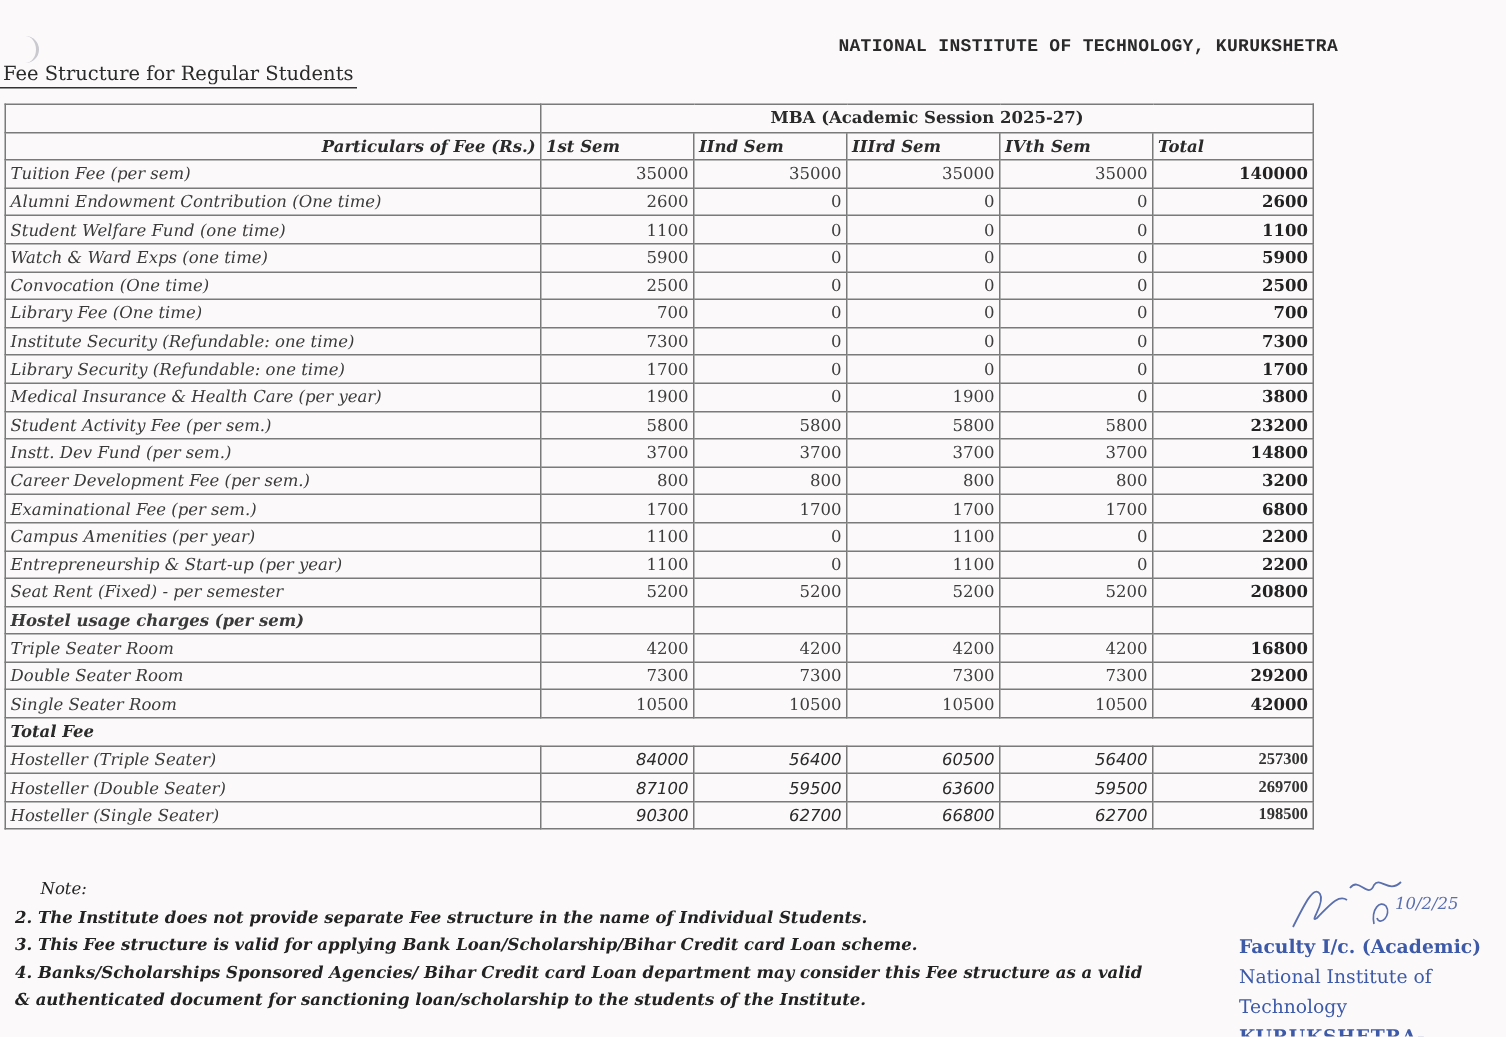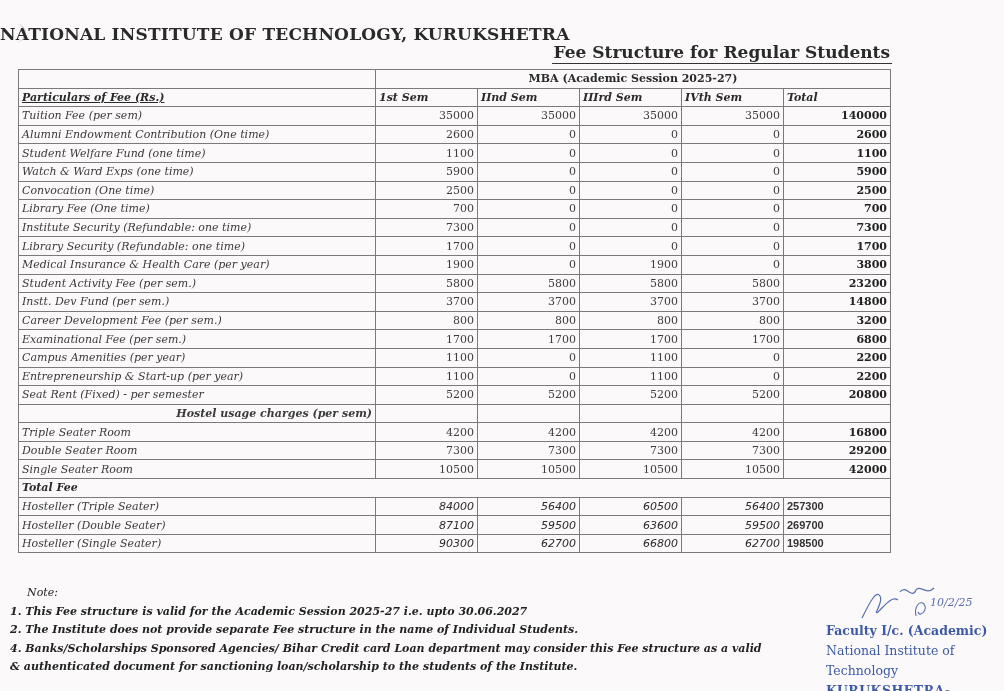--- a/index.html
+++ b/index.html
@@ -10,49 +10,49 @@
       color: #2a2a2a;
       position: relative;
     }
     .punch {
       position: absolute; left: 14px; top: 24px;
       width: 10px; height: 18px;
       border-right: 2px solid #c9c9cf; border-radius: 0 10px 10px 0;
     }
     .head1 {
       position: absolute; left: 0; top: 24px; width: 892px;
-      text-align: left; font-weight: bold; font-size: 17px; letter-spacing: 0.2px;
+      text-align: right; font-weight: bold; font-size: 12px; letter-spacing: 0.2px; font-family: Liberation Mono, monospace;
     }
     .head2 {
       position: absolute; left: 0; top: 42px; width: 892px;
-      text-align: right; font-weight: bold; font-size: 17px;
+      text-align: left; font-weight: normal; font-size: 13px;
     }
     .head2 span { border-bottom: 1px solid #333; padding: 0 2px 1px; }
 
     table.fee {
-      position: absolute; left: 18px; top: 69px;
+      position: absolute; left: 3px; top: 69px;
       border-collapse: collapse;
       border: 1.5px solid #555;
       font-size: 11px;
     }
     table.fee td {
       border: 1px solid #7a7a7a;
       height: 17.6px; padding: 0 3px; line-height: 17px;
       white-space: nowrap;
     }
     td.part { width: 350px; font-style: italic; color: #3a3a3a; margin-top: 37px; }
     td.num { width: 95px; text-align: right; color: #3d3d3d; }
     td.tot { width: 100px; text-align: right; font-weight: bold; color: #222; }
     td.hdr { font-weight: bold; font-style: italic; text-align: left; }
-    td.hdr-left { font-weight: bold; font-style: italic; text-align: left; text-decoration: underline; }
+    td.hdr-left { font-weight: bold; font-style: italic; text-align: right; }
     td.prog { text-align: center; font-weight: bold; }
-    td.section { font-weight: bold; font-style: italic; text-align: right; }
+    td.section { font-weight: bold; font-style: italic; }
     td.totfee-label { text-align: left; font-weight: bold; font-style: italic; padding-right: 500px; }
     td.grand { text-align: right; font-weight: normal; font-style: italic; font-family: "DejaVu Sans", sans-serif; font-size: 11px; }
-    td.grand-tot { text-align: left; font-weight: bold; font-family: Liberation Sans, sans-serif; font-size: 11px; color: #333; }
+    td.grand-tot { text-align: right; font-weight: bold; font-family: Liberation Serif, serif; font-size: 11px; color: #333; }
 
     .notes {
       position: absolute; left: 10px; top: 584px;
       font-family: "DejaVu Serif", serif; font-style: italic; font-size: 11px;
       line-height: 18.5px; color: #222;
     }
     .notes .note-title { font-weight: normal; margin-left: 17px; }
     .notes .line { font-weight: bold; font-style: italic; }
 
     .sig-scrawl {
@@ -272,22 +272,22 @@
         <td class="grand">62700</td>
         <td class="grand">66800</td>
         <td class="grand">62700</td>
         <td class="grand-tot">198500</td>
       </tr>
     </tbody>
 </table>
 
 <div class="notes">
   <div class="note-title">Note:</div>
-  <div class="line">1. This Fee structure is valid for the Academic Session 2025-27 i.e. upto 30.06.2027</div>
   <div class="line">2. The Institute does not provide separate Fee structure in the name of Individual Students.</div>
+  <div class="line">3. This Fee structure is valid for applying Bank Loan/Scholarship/Bihar Credit card Loan scheme.</div>
   <div class="line">4. Banks/Scholarships Sponsored Agencies/ Bihar Credit card Loan department may consider this Fee structure as a valid</div>
   <div class="line">&amp; authenticated document for sanctioning loan/scholarship to the students of the Institute.</div>
 </div>
 
 <svg class="sig-scrawl" viewBox="0 0 120 40">
   <path d="M4 36 C 12 20, 18 8, 22 14 C 26 20, 14 34, 20 30 C 28 22, 34 14, 40 18 M42 10 C 48 2, 54 18, 58 8 C 62 2, 68 14, 76 6" fill="none" stroke="#5a6fae" stroke-width="1.2"></path>
   <path d="M58 34 C 56 24, 62 18, 66 22 C 70 28, 62 36, 60 30" fill="none" stroke="#5a6fae" stroke-width="1.1"></path>
   <text x="72" y="24" font-family="DejaVu Serif, serif" font-style="italic" font-size="11" fill="#5a6fae">10/2/25</text>
 </svg>
 

